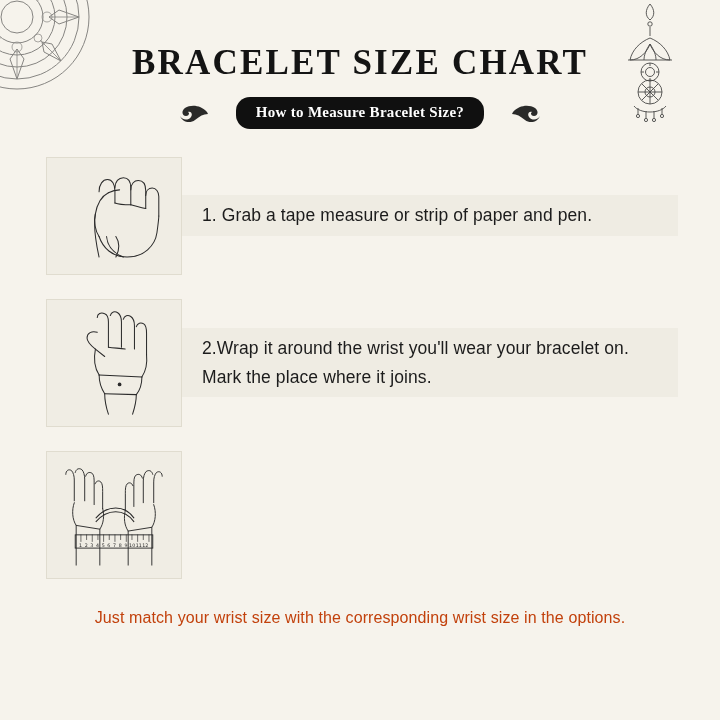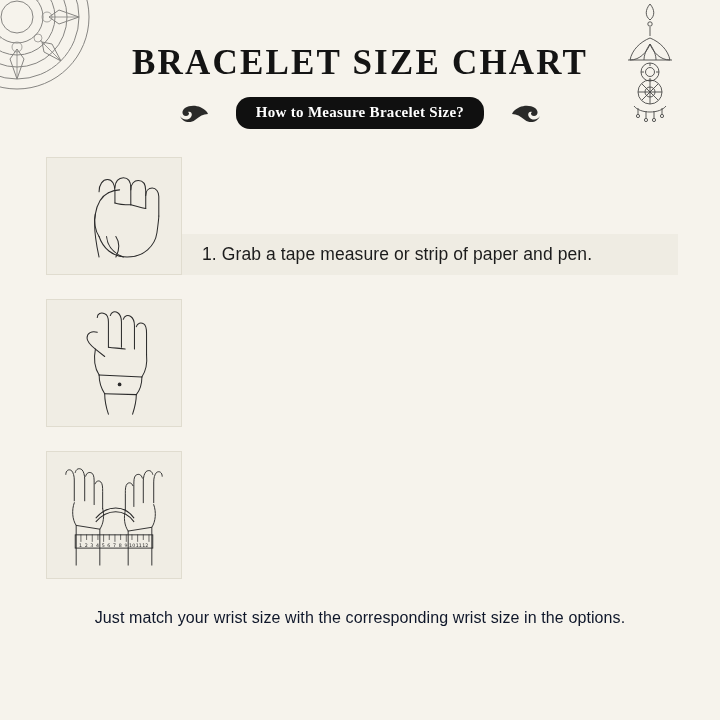--- a/index.html
+++ b/index.html
@@ -76,21 +76,21 @@
     white-space: nowrap;
   }
 
   
   .steps {
     margin-top: 28px;
     padding: 0 42px 0 46px;
   }
   .step {
     display: flex;
-    align-items: flex-end;
+    align-items: center;
     margin-bottom: 24px;
   }
   .step-figure {
     width: 136px;
     min-width: 136px;
     background: #f0ede4;
     border: 1px solid #e0dccf;
     box-sizing: border-box;
     display: flex;
     align-items: center;
@@ -113,21 +113,21 @@
     letter-spacing: 0.1px;
   }
 
   .step-1 .step-figure { height: 118px; }
   .step-2 .step-figure { height: 128px; }
   .step-3 .step-figure { height: 128px; }
 
   .footer-note {
     text-align: center;
     font-size: 16px;
-    color: #0f172a;
+    color: #c2410c;
     padding: 6px 42px 0;
     letter-spacing: 0.1px;
   }
 </style>
 </head>
 <body>
 
 <div class="corner-mandala">
   <svg viewBox="0 0 150 150" width="150" height="150" fill="none" stroke="#2a2a2a" stroke-width="1">
     <circle cx="75" cy="75" r="16"></circle>
@@ -249,20 +249,23 @@
         <path d="M95 48 C96 58 94 66 90 72"></path>
         <path d="M44 70 L90 72"></path>
         <path d="M44 70 C44 78 46 84 50 90"></path>
         <path d="M90 72 C90 80 88 86 84 91"></path>
         <path d="M50 90 L84 91"></path>
         <path d="M50 90 C50 98 52 106 54 112"></path>
         <path d="M84 91 C84 99 82 106 80 112"></path>
         <circle cx="66" cy="80" r="2" fill="#2b2b2b" stroke="none"></circle>
       </svg>
     </div>
+    <div class="step-text-wrap">
+      <div class="step-text">2.Wrap it around the wrist you'll wear your bracelet on. Mark the place where it joins.</div>
+    </div>
   </div>
 
   <div class="step step-3">
     <div class="step-figure">
       <svg viewBox="0 0 130 110" width="124" height="104" fill="none" stroke="#2b2b2b" stroke-width="1" stroke-linecap="round">
 
         <path d="M14 12 C14 8 17 6 20 8 C22 10 23 14 23 18 L23 40"></path>
         <path d="M24 10 C25 6 28 5 31 7 C33 9 34 13 34 17 L34 40"></path>
         <path d="M35 14 C36 10 39 9 42 11 C44 13 44 17 44 21 L44 44"></path>
         <path d="M45 22 C46 19 49 18 51 20 C53 22 53 26 53 30 L53 48"></path>

